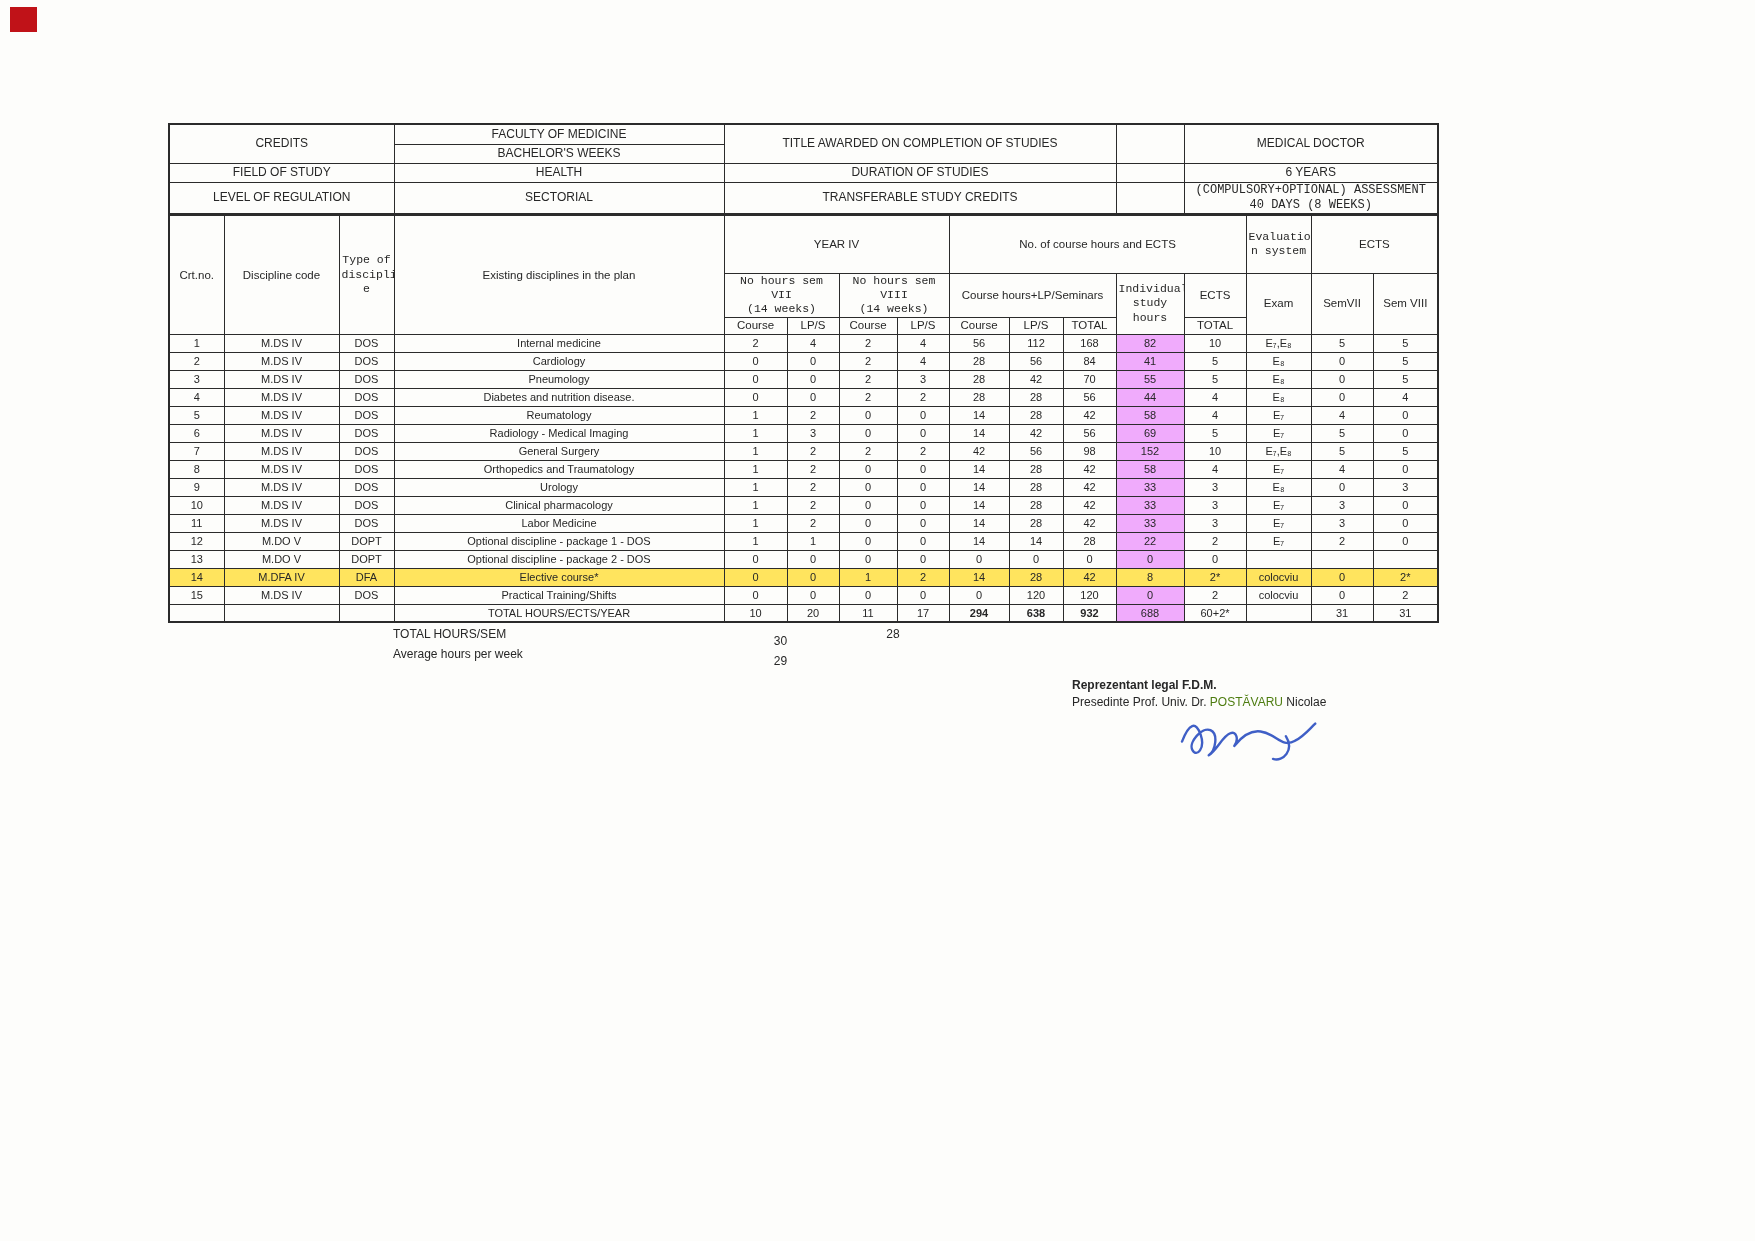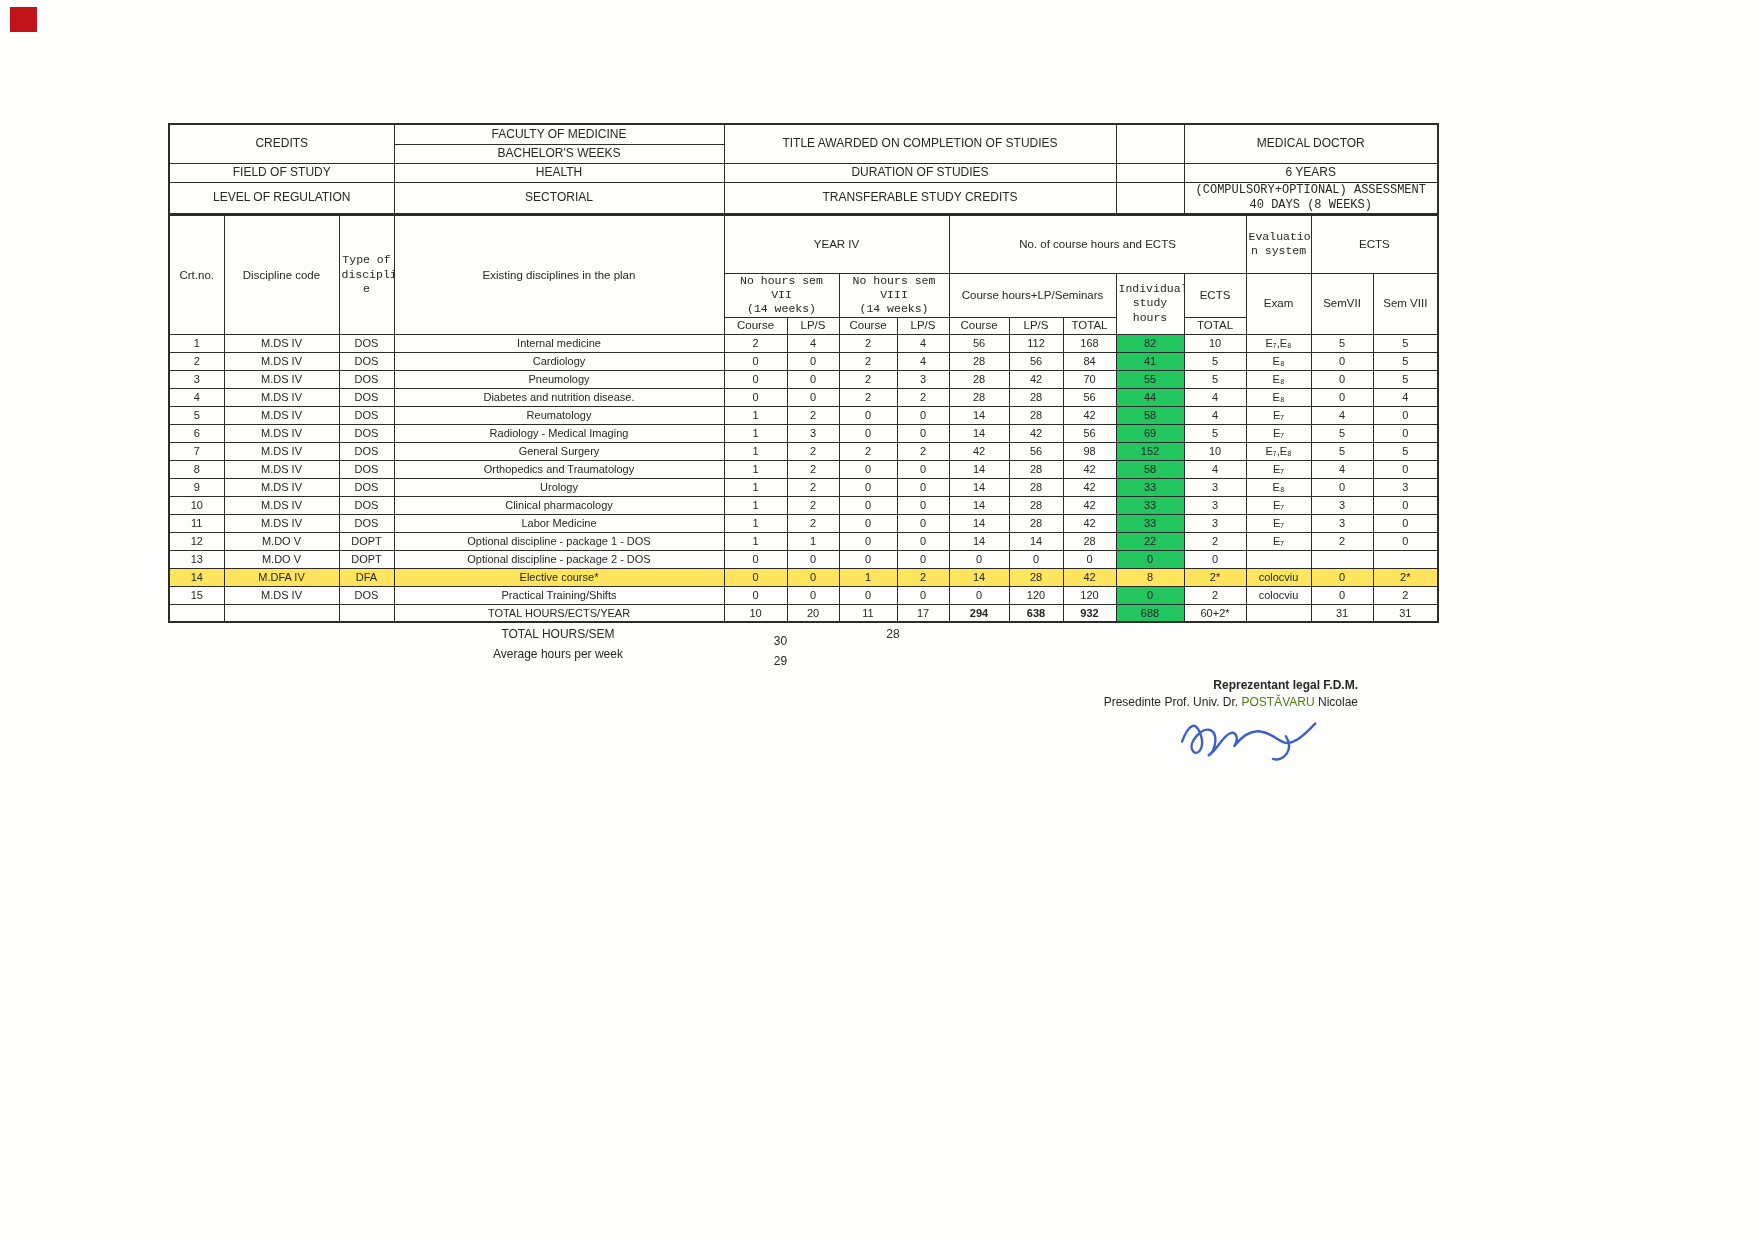--- a/index.html
+++ b/index.html
@@ -17,31 +17,31 @@
   td, th { border:1px solid #2b2b2b; overflow:hidden; vertical-align:middle; }
 
   .info { width:1269px; border:2px solid #2b2b2b; }
   .info td { font-size:12px; text-align:center; padding:0 3px; line-height:1.25; }
 
   .plan { width:1269px; border:2px solid #2b2b2b; margin-top:-1px; }
   .plan th { font-weight:normal; font-size:11.5px; text-align:center; padding:0 2px; line-height:1.25; }
   .plan tbody td { font-size:11px; height:18px; text-align:center; padding:0 2px; white-space:nowrap; }
   .pre { white-space:pre-line;font-family:Liberation Mono, monospace; }
   .b { font-weight:bold; }
-  .ind-col { background:#22c55e; }
+  .ind-col { background:#f0abfc; }
   .hl-row td { background:#ffe45e; }
   .exam-col { font-size:10.5px; }
 
   .footrow { display:flex; width:1269px; height:18px; align-items:center; font-size:12px; margin-top:2px; }
   .f-spacer { width:225px; }
-  .f-label  { width:330px; text-align:center; }
+  .f-label  { width:330px; text-align:left; }
   .f-n1 { width:115px; text-align:center;margin-top:14px; }
   .f-n2 { width:110px; text-align:center; }
 
-  .sig { position:absolute; left:1072px; top:678px; width:286px; text-align:right; font-size:12px; }
+  .sig { position:absolute; left:1072px; top:678px; width:286px; text-align:left; font-size:12px; }
   .sig-l1 { font-weight:bold; margin-bottom:3px; }
   .sig-name { color:#4d7c0f; }
   .sig-svg { position:absolute; left:104px; top:30px; transform:rotate(-3deg); }
 </style>
 </head>
 <body>
 
 <div class="scan-mark"></div>
 
 <div class="sheet">

